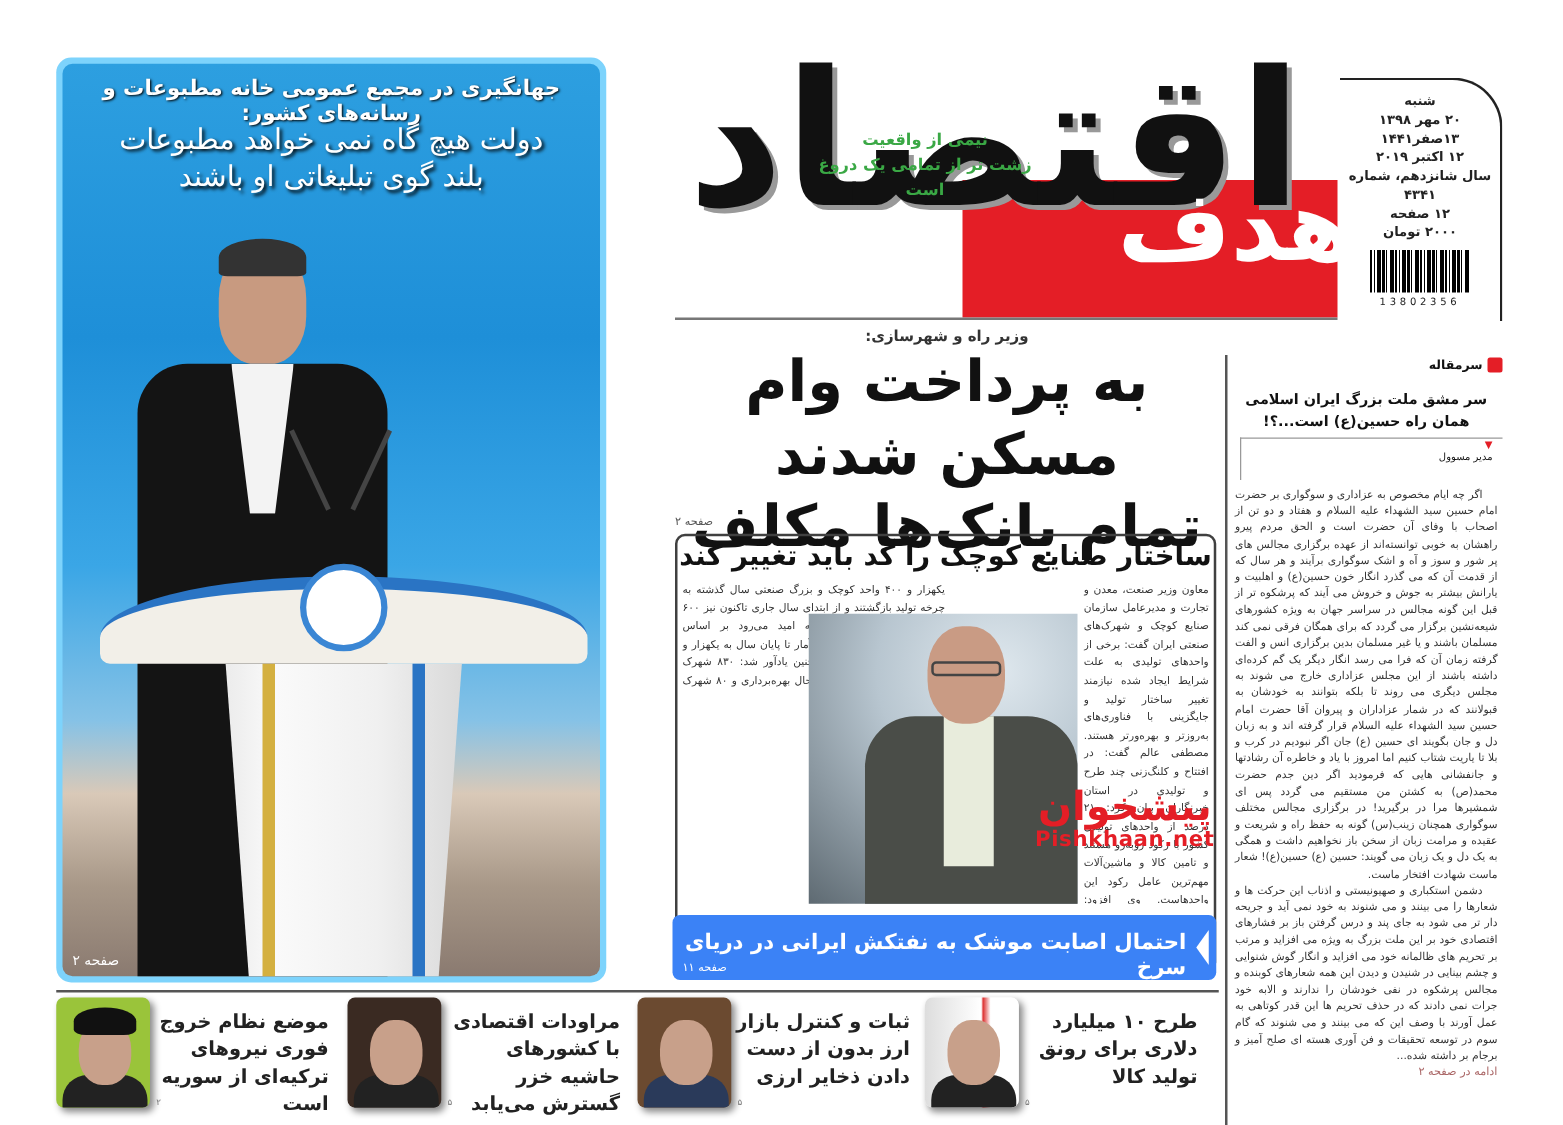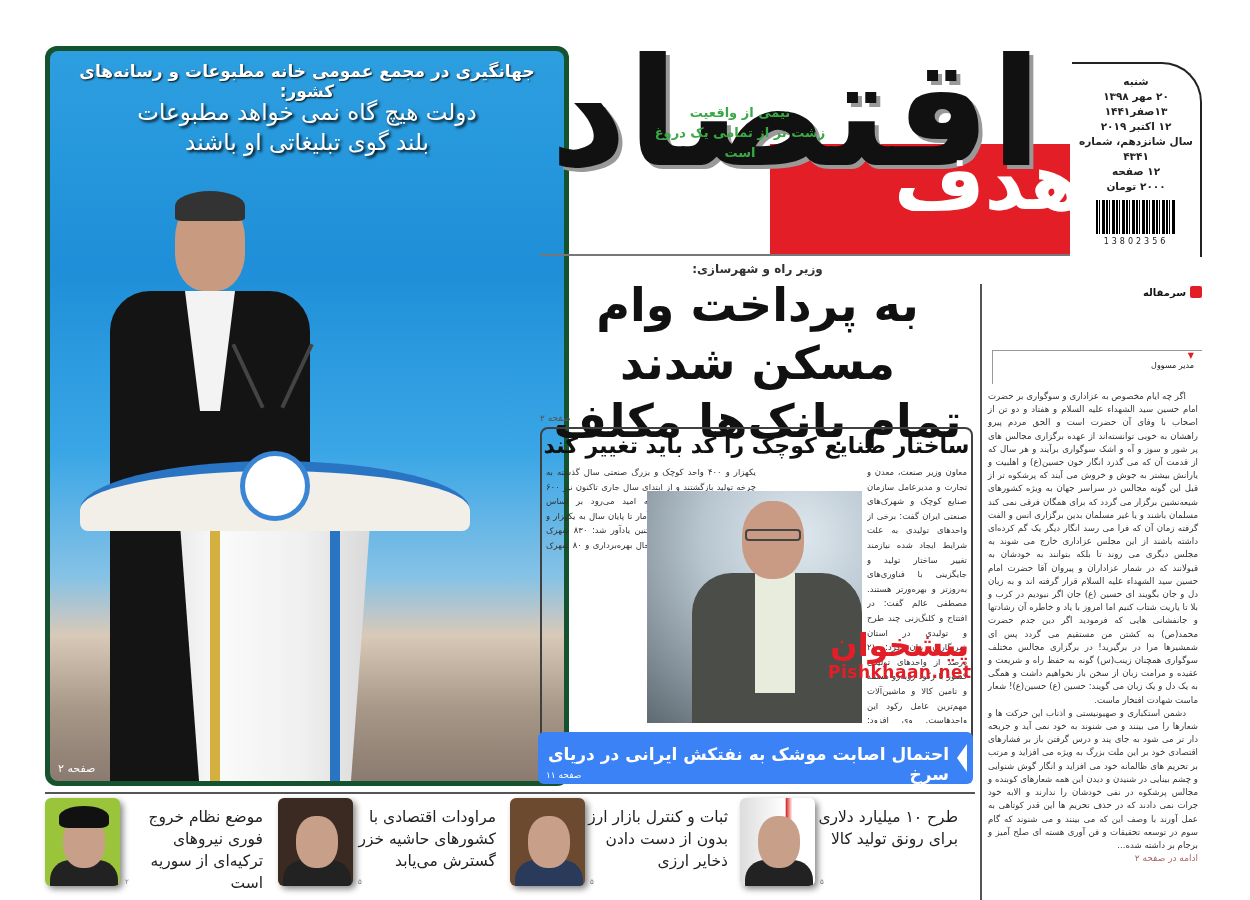--- a/index.html
+++ b/index.html
@@ -1,19 +1,19 @@
 <!DOCTYPE html>
 <html><head>
 <meta charset="utf-8">
 <style>
   * { box-sizing: border-box; margin: 0; padding: 0; }
   body { width: 1250px; height: 900px; background: #ffffff; font-family: "DejaVu Sans", sans-serif; position: relative; overflow: hidden; direction: rtl; color: #111; }
 
   
-  .photo-story { position: absolute; left: 45px; top: 46px; width: 524px; height: 740px; background: #14532d; border-radius: 12px; padding: 5px; }
+  .photo-story { position: absolute; left: 45px; top: 46px; width: 440px; height: 740px; background: #7dd3fc; border-radius: 12px; padding: 5px; }
   .photo-inner { position: relative; width: 100%; height: 100%; border-radius: 8px; overflow: hidden;
     background: linear-gradient(180deg, #2d9fe0 0%, #1e8fd8 30%, #3aa6e6 55%, #86c2e6 72%, #d9c9b8 80%, #a89888 90%, #8a7a70 100%); }
   .photo-kicker { position: absolute; top: 10px; left: 0; right: 0; text-align: center; color: #fff; font-weight: bold; font-size: 17px; text-shadow: 1px 1px 2px #000; }
   .photo-title { position: absolute; top: 46px; left: 0; right: 0; text-align: center; color: #fff; font-weight: normal; font-size: 23px; line-height: 30px; text-shadow: 2px 2px 3px #000; }
   .speaker { position: absolute; left: 40px; top: 145px; width: 240px; height: 590px; }
   .speaker .head { position: absolute; left: 85px; top: 0; width: 70px; height: 95px; background: #c89a80; border-radius: 45% 45% 40% 40%; }
   .speaker .hair { position: absolute; left: 85px; top: -5px; width: 70px; height: 30px; background: #333; border-radius: 50% 50% 10% 10%; }
   .speaker .body { position: absolute; left: 20px; top: 95px; width: 200px; height: 495px; background: #141414; border-radius: 40px 40px 0 0; }
   .speaker .shirt { position: absolute; left: 95px; top: 95px; width: 50px; height: 120px; background: #f3f3f3; clip-path: polygon(0 0,100% 0,70% 100%,30% 100%); }
   .podium { position: absolute; left: 30px; top: 370px; width: 390px; height: 365px; }
@@ -72,21 +72,21 @@
   .ed-body { position: absolute; top: 106px; left: 6px; right: 4px; font-size: 8.6px; line-height: 13.2px; color: #333; text-align: justify; }
   .ed-body p { text-indent: 12px; }
   .ed-continue { color: #aa6666; font-size: 9px; }
 
   
   .bottom-rule { position: absolute; left: 45px; top: 792px; width: 930px; height: 2px; background: #555; }
   .teaser { position: absolute; top: 796px; height: 92px; width: 230px; }
   .teaser .thumb { position: absolute; left: 0; top: 2px; width: 75px; height: 88px; border-radius: 6px; box-shadow: 3px 3px 6px #888; overflow: hidden; }
   .teaser .thumb .f { position: absolute; left: 18px; top: 18px; width: 42px; height: 52px; background: #c8a08a; border-radius: 45%; }
   .teaser .thumb .b { position: absolute; left: 5px; top: 62px; width: 68px; height: 30px; background: #222; border-radius: 20px 20px 0 0; }
-  .teaser .txt { position: absolute; right: 12px; top: 10px; width: 140px; font-size: 15.5px; font-weight: normal; line-height: 22px; color: #222; text-align: right; }
+  .teaser .txt { position: absolute; right: 12px; top: 10px; width: 140px; font-size: 15.5px; font-weight: bold; line-height: 22px; color: #222; text-align: right; }
   .teaser .pg { position: absolute; left: 80px; bottom: 2px; font-size: 7px; color: #777; }
 </style>
 </head>
 <body>
 
 <div class="photo-story">
   <div class="photo-inner">
     <div class="photo-kicker">جهانگیری در مجمع عمومی خانه مطبوعات و رسانه‌های کشور:</div>
     <div class="photo-title">
       <div>دولت هیچ گاه نمی خواهد مطبوعات</div>
@@ -164,20 +164,21 @@
   <div class="arrow"></div>
   <div class="txt">احتمال اصابت موشک به نفتکش ایرانی در دریای سرخ</div>
   <div class="pg">صفحه ۱۱</div>
 </div>
 
 <div class="editorial">
   <div class="ed-tag">
     <span class="sq"></span>
     <span>سرمقاله</span>
   </div>
+  <div class="ed-title">سر مشق ملت بزرگ ایران اسلامی همان راه حسین(ع) است...؟!</div>
   <div class="ed-author">
     <span class="dot">▼</span>
     <span>مدیر مسوول</span>
   </div>
   <div class="ed-body">
     <p>اگر چه ایام مخصوص به عزاداری و سوگواری بر حضرت امام حسین سید الشهداء علیه السلام و هفتاد و دو تن از اصحاب با وفای آن حضرت است و الحق مردم پیرو راهشان به خوبی توانسته‌اند از عهده برگزاری مجالس های پر شور و سوز و آه و اشک سوگواری برآیند و هر سال که از قدمت آن که می گذرد انگار خون حسین(ع) و اهلبیت و یارانش بیشتر به جوش و خروش می آیند که پرشکوه تر از قبل این گونه مجالس در سراسر جهان به ویژه کشورهای شیعه‌نشین برگزار می گردد که برای همگان فرقی نمی کند مسلمان باشند و یا غیر مسلمان بدین برگزاری انس و الفت گرفته زمان آن که فرا می رسد انگار دیگر یک گم کرده‌ای داشته باشند از این مجلس عزاداری خارج می شوند به مجلس دیگری می روند تا بلکه بتوانند به خودشان به قبولانند که در شمار عزاداران و پیروان آقا حضرت امام حسین سید الشهداء علیه السلام قرار گرفته اند و به زبان دل و جان بگویند ای حسین (ع) جان اگر نبودیم در کرب و بلا تا یاریت شتاب کنیم اما امروز با یاد و خاطره آن رشادتها و جانفشانی هایی که فرمودید اگر دین جدم حضرت محمد(ص) به کشتن من مستقیم می گردد پس ای شمشیرها مرا در برگیرید! در برگزاری مجالس مختلف سوگواری همچنان زینب(س) گونه به حفظ راه و شریعت و عقیده و مرامت زبان از سخن باز نخواهیم داشت و همگی به یک دل و یک زبان می گویند: حسین (ع) حسین(ع)! شعار ماست شهادت افتخار ماست.</p>
     <p>دشمن استکباری و صهیونیستی و اذناب این حرکت ها و شعارها را می بینند و می شنوند به خود نمی آید و جریحه دار تر می شود به جای پند و درس گرفتن باز بر فشارهای اقتصادی خود بر این ملت بزرگ به ویژه می افزاید و مرتب بر تحریم های ظالمانه خود می افزاید و انگار گوش شنوایی و چشم بینایی در شنیدن و دیدن این همه شعارهای کوبنده و مجالس پرشکوه در نفی خودشان را ندارند و الابه خود جرات نمی دادند که در حذف تحریم ها این قدر کوتاهی به عمل آورند با وصف این که می بینند و می شنوند که گام سوم در توسعه تحقیقات و فن آوری هسته ای صلح آمیز و برجام بر داشته شده...</p>
     <div class="ed-continue">ادامه در صفحه ۲</div>
   </div>
 </div>

